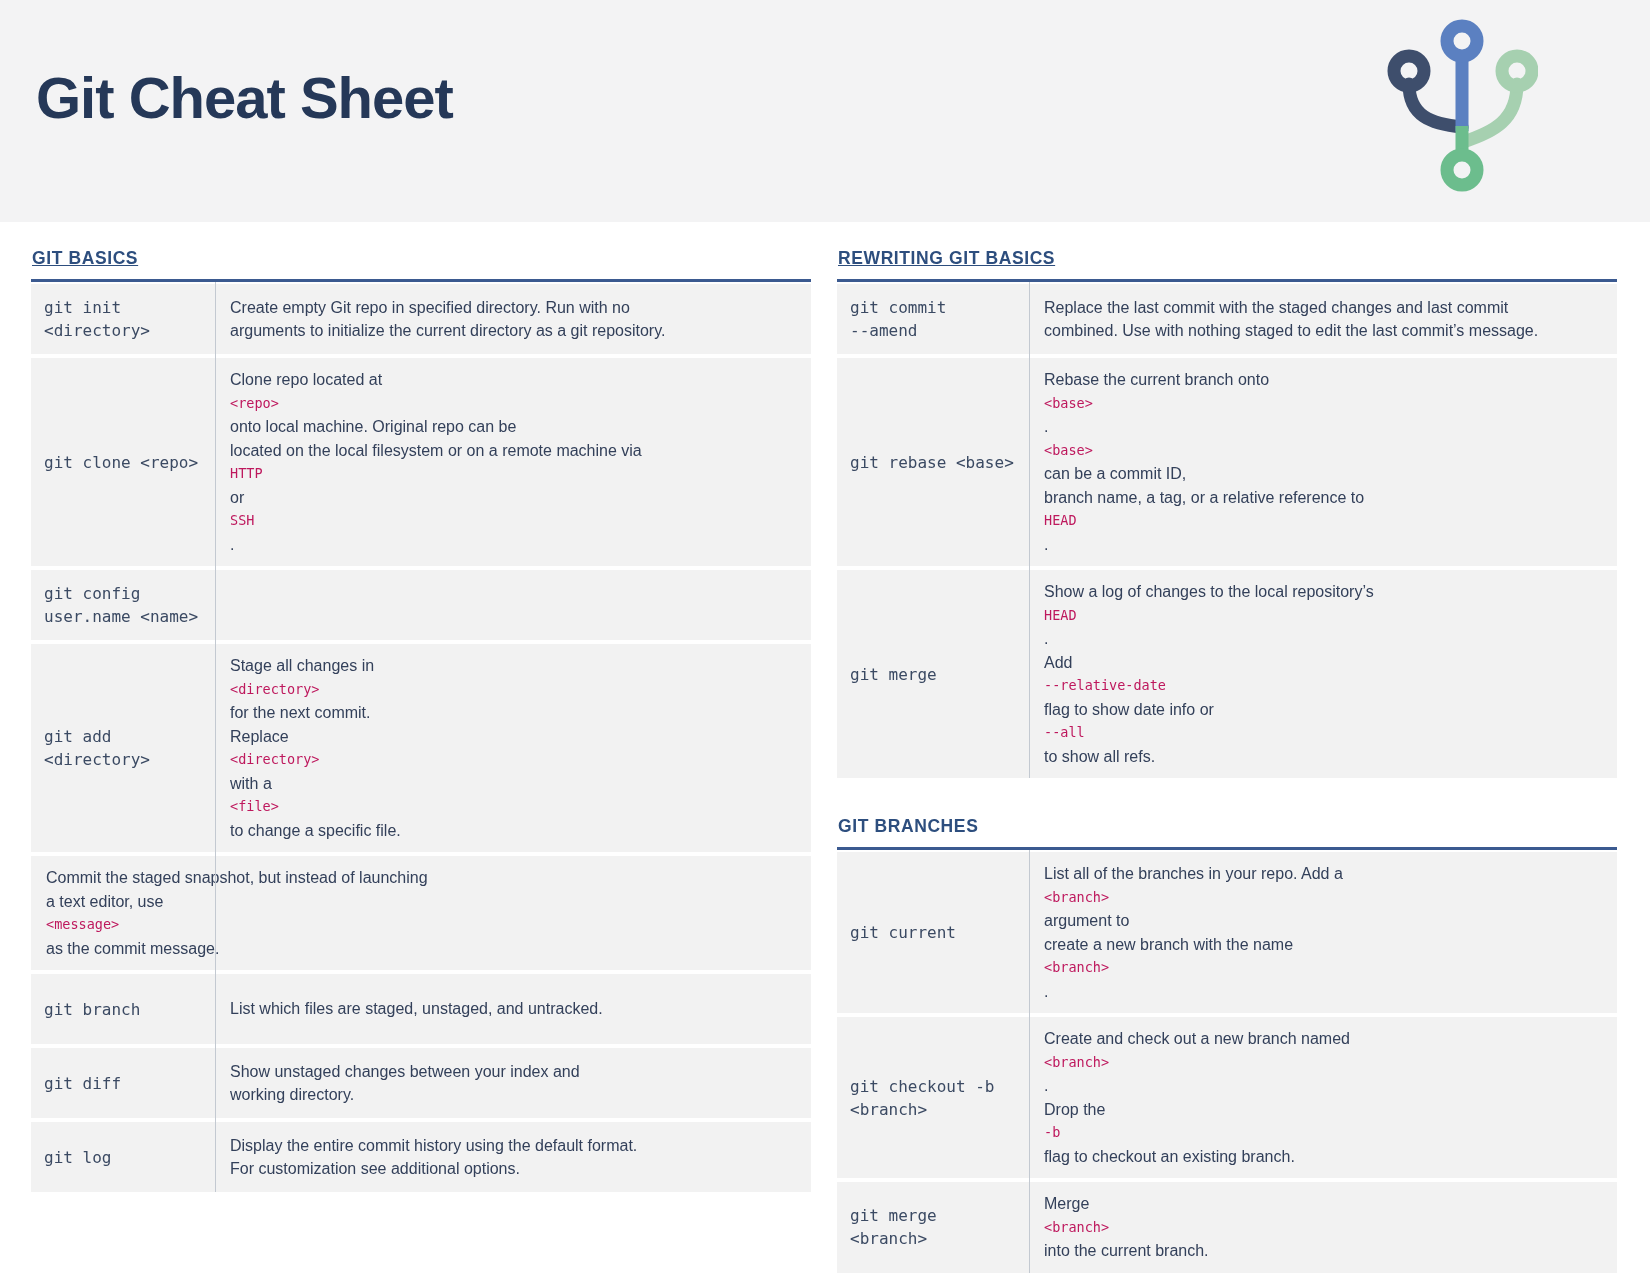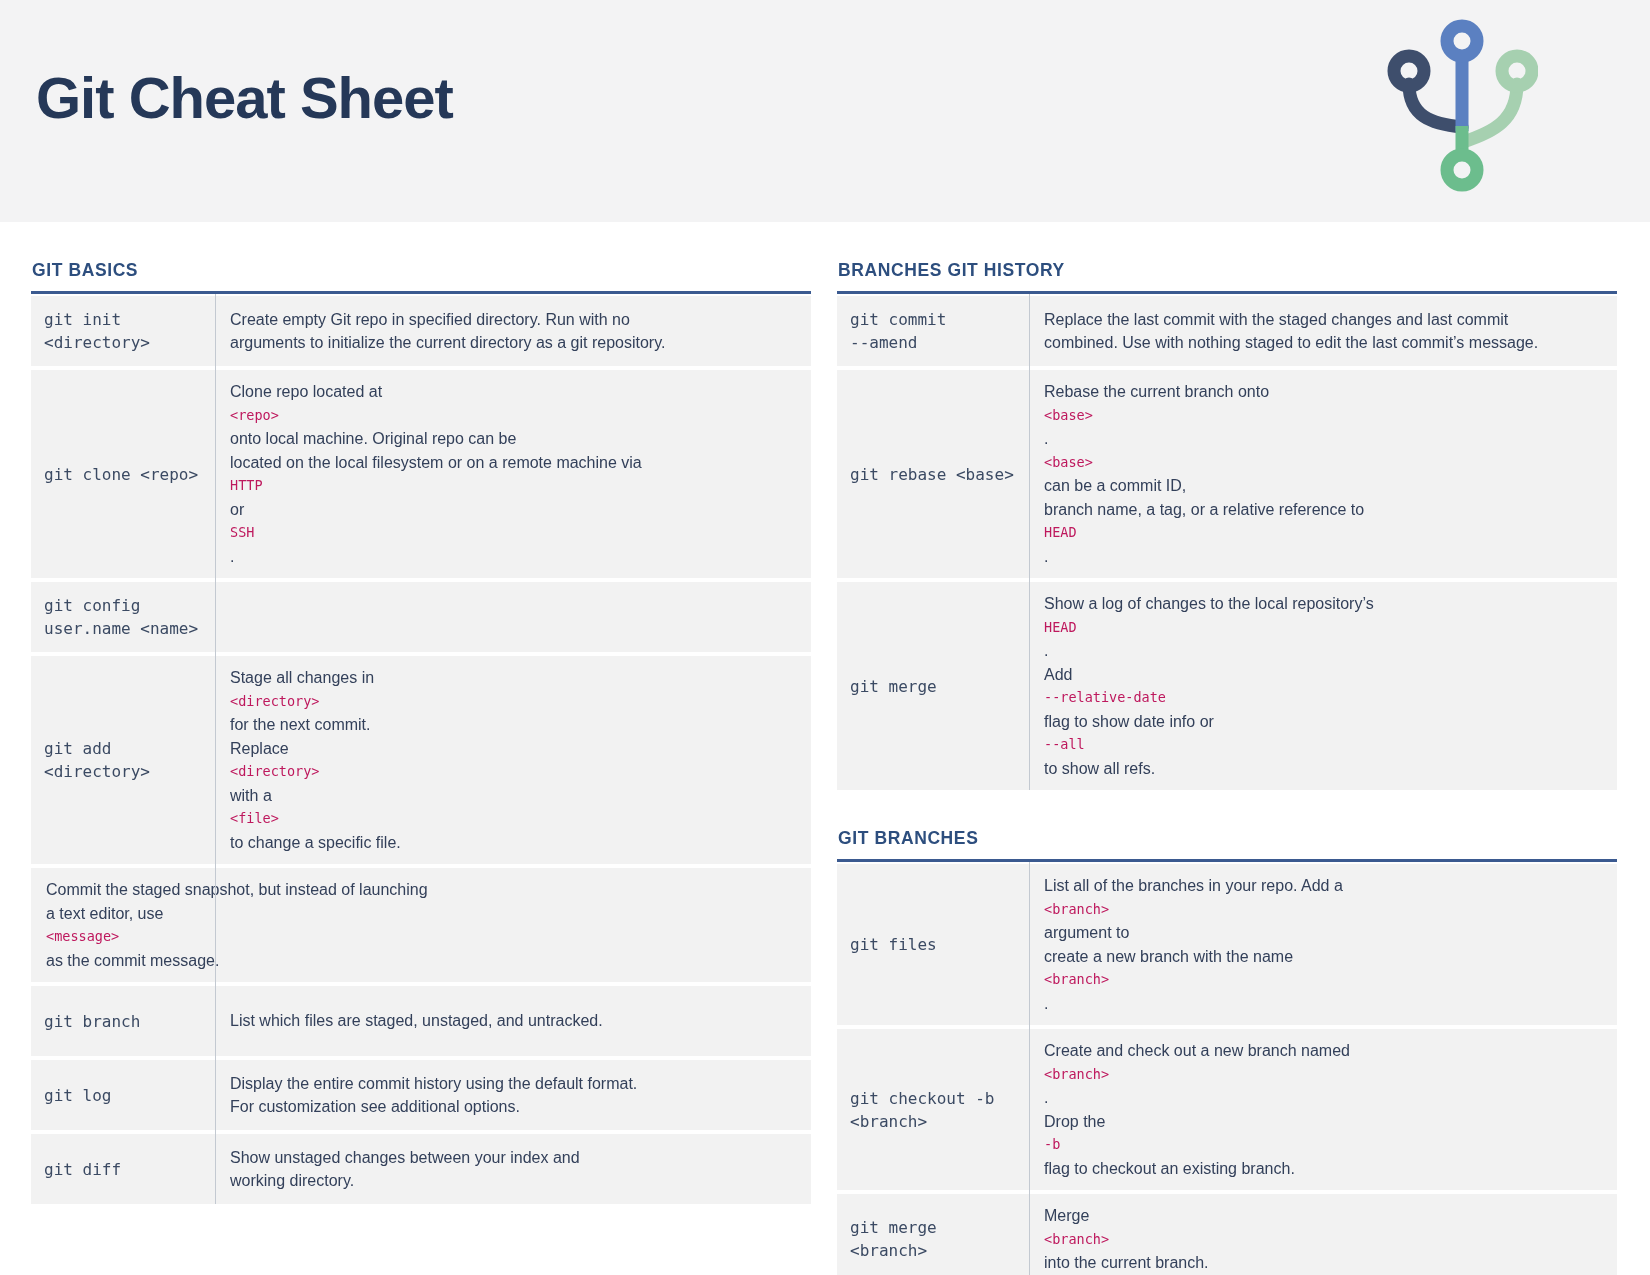--- a/index.html
+++ b/index.html
@@ -37,21 +37,21 @@
     padding:0 31px;
   }
   .col{width:780px;}
   .sec-title{
     font-size:17.5px;
     font-weight:bold;
     letter-spacing:0.6px;
     color:#2d4e7e;
     margin:38px 0 10px 1px;
   }
-  .section:first-child .sec-title{margin-top:38px;}
+  .section:first-child .sec-title{margin-top:26px;text-decoration:underline;}
   .cmd-table{
     position:relative;
     border-top:3px solid #3b5a90;
     display:flex;
     flex-direction:column;
     gap:4px;
     padding-top:2px;
     background:#ffffff;
   }
   .cmd-table::after{
@@ -146,54 +146,54 @@
             <div class="cell desc">Stage all changes in <code>&lt;directory&gt;</code> for the next commit.<br>Replace <code>&lt;directory&gt;</code> with a <code>&lt;file&gt;</code> to change a specific file.</div>
           </div>
           <div class="row">
             <div class="cell desc">Commit the staged snapshot, but instead of launching<br>a text editor, use <code>&lt;message&gt;</code> as the commit message.</div>
           </div>
           <div class="row">
             <div class="cell cmd">git branch</div>
             <div class="cell desc">List which files are staged, unstaged, and untracked.</div>
           </div>
           <div class="row">
+            <div class="cell cmd">git diff</div>
+            <div class="cell desc">Show unstaged changes between your index and<br>working directory.</div>
+          </div>
+          <div class="row">
             <div class="cell cmd">git log</div>
             <div class="cell desc">Display the entire commit history using the default format.<br>For customization see additional options.</div>
-          </div>
-          <div class="row">
-            <div class="cell cmd">git diff</div>
-            <div class="cell desc">Show unstaged changes between your index and<br>working directory.</div>
           </div>
         </div>
       </div>
     </div>
   <div class="col col-right">
       <div class="section">
-        <div class="sec-title">BRANCHES GIT HISTORY</div>
+        <div class="sec-title">REWRITING GIT BASICS</div>
         <div class="cmd-table">
           <div class="row">
             <div class="cell cmd">git commit
 --amend</div>
             <div class="cell desc">Replace the last commit with the staged changes and last commit<br>combined. Use with nothing staged to edit the last commit’s message.</div>
           </div>
           <div class="row">
             <div class="cell cmd">git rebase &lt;base&gt;</div>
             <div class="cell desc">Rebase the current branch onto <code>&lt;base&gt;</code>. <code>&lt;base&gt;</code> can be a commit ID,<br>branch name, a tag, or a relative reference to <code>HEAD</code>.</div>
           </div>
           <div class="row">
             <div class="cell cmd">git merge</div>
             <div class="cell desc">Show a log of changes to the local repository’s <code>HEAD</code>.<br>Add <code>--relative-date</code> flag to show date info or <code>--all</code> to show all refs.</div>
           </div>
         </div>
       </div>
       <div class="section">
         <div class="sec-title">GIT BRANCHES</div>
         <div class="cmd-table">
           <div class="row">
-            <div class="cell cmd">git files</div>
+            <div class="cell cmd">git current</div>
             <div class="cell desc">List all of the branches in your repo. Add a <code>&lt;branch&gt;</code> argument to<br>create a new branch with the name <code>&lt;branch&gt;</code>.</div>
           </div>
           <div class="row">
             <div class="cell cmd">git checkout -b
 &lt;branch&gt;</div>
             <div class="cell desc">Create and check out a new branch named <code>&lt;branch&gt;</code>.<br>Drop the <code>-b</code> flag to checkout an existing branch.</div>
           </div>
           <div class="row">
             <div class="cell cmd">git merge &lt;branch&gt;</div>
             <div class="cell desc">Merge <code>&lt;branch&gt;</code> into the current branch.</div>

